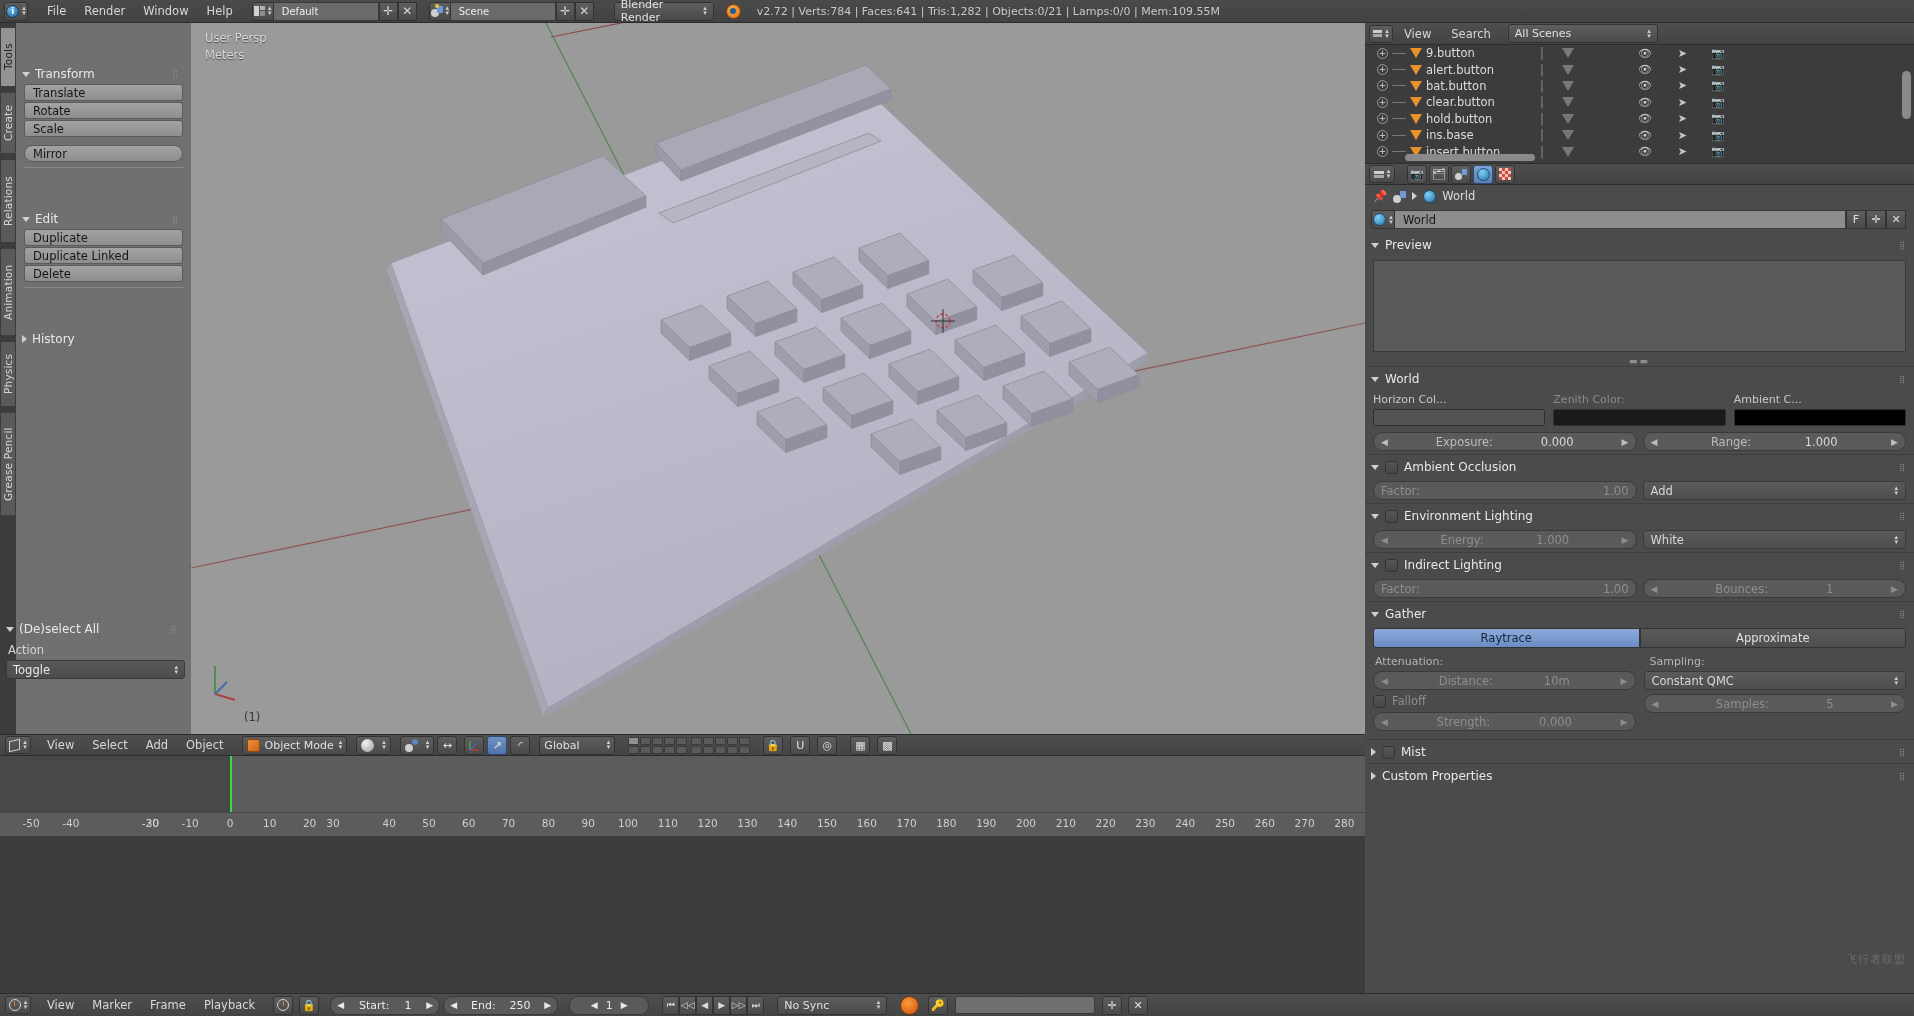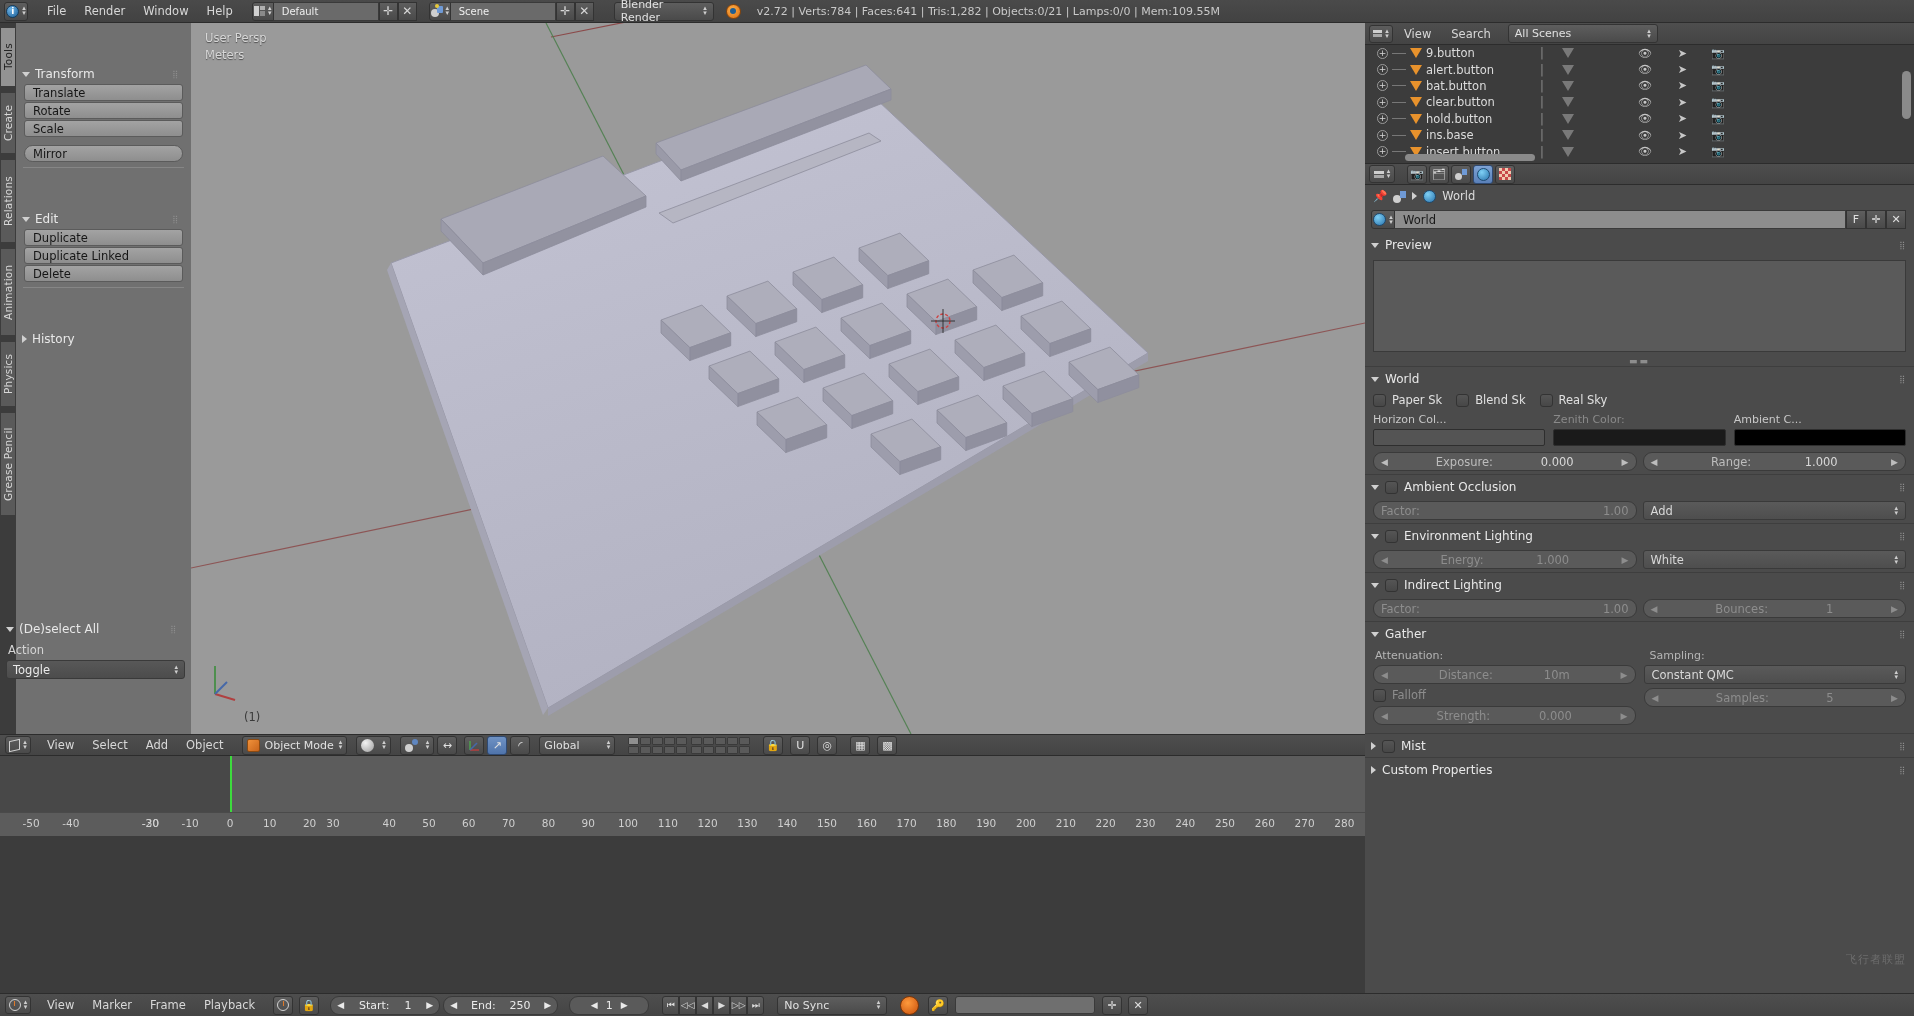--- a/index.html
+++ b/index.html
@@ -815,34 +815,20 @@
       <span class="grip">⣿</span>
     </div>
     <div class="preview-box"></div>
     <div style="text-align:center;color:#8d8d8d;font-size:9px;letter-spacing:2px;">▬▬</div>
 
     <div class="prop-sec-hdr">
       <span class="tri-d"></span>
       <span>World</span>
       <span class="grip">⣿</span>
     </div>
-    <div class="row" style="gap:14px;">
-      <div style="display:flex;align-items:center;gap:6px;">
-        <span class="cbox"></span>
-        <span style="font-size:11.5px;">Paper Sk</span>
-      </div>
-      <div style="display:flex;align-items:center;gap:6px;">
-        <span class="cbox"></span>
-        <span style="font-size:11.5px;">Blend Sk</span>
-      </div>
-      <div style="display:flex;align-items:center;gap:6px;">
-        <span class="cbox"></span>
-        <span style="font-size:11.5px;">Real Sky</span>
-      </div>
-    </div>
     <div class="row" style="gap:8px;">
       <span class="swatch-label" style="flex:1;">Horizon Col...</span>
       <span class="swatch-label" style="flex:1;color:#8a8a8a;">Zenith Color:</span>
       <span class="swatch-label" style="flex:1;">Ambient C...</span>
     </div>
     <div class="row" style="gap:8px;padding-top:0;">
       <span class="swatch" id="sw-horizon" style="flex: 1 1 0%; background: rgb(84, 84, 84);"></span>
       <span class="swatch" id="sw-zenith" style="flex: 1 1 0%; background: rgb(26, 26, 26);"></span>
       <span class="swatch" id="sw-ambient" style="flex: 1 1 0%; background: rgb(0, 0, 0);"></span>
     </div>
@@ -913,20 +899,24 @@
         <span class="vname" style="color:#8d8d8d;">Bounces:</span>
         <span class="vnum" style="color:#8d8d8d;">1</span>
         <span style="font-size:9px;color:#8d8d8d;">▶</span>
       </div>
     </div>
 
     <div class="prop-sec-hdr">
       <span class="tri-d"></span>
       <span>Gather</span>
       <span class="grip">⣿</span>
+    </div>
+    <div class="toggle-pair">
+      <div class="tg on">Raytrace</div>
+      <div class="tg">Approximate</div>
     </div>
     <div style="display:flex;">
       <div style="flex:1;">
         <div class="sub-label">Attenuation:</div>
         <div class="row" style="padding:2px 4px 2px 8px;">
           <div class="val-field">
             <span style="font-size:9px;color:#8d8d8d;">◀</span>
             <span class="vname" style="color:#8d8d8d;">Distance:</span>
             <span class="vnum" style="color:#8d8d8d;">10m</span>
             <span style="font-size:9px;color:#8d8d8d;">▶</span>

